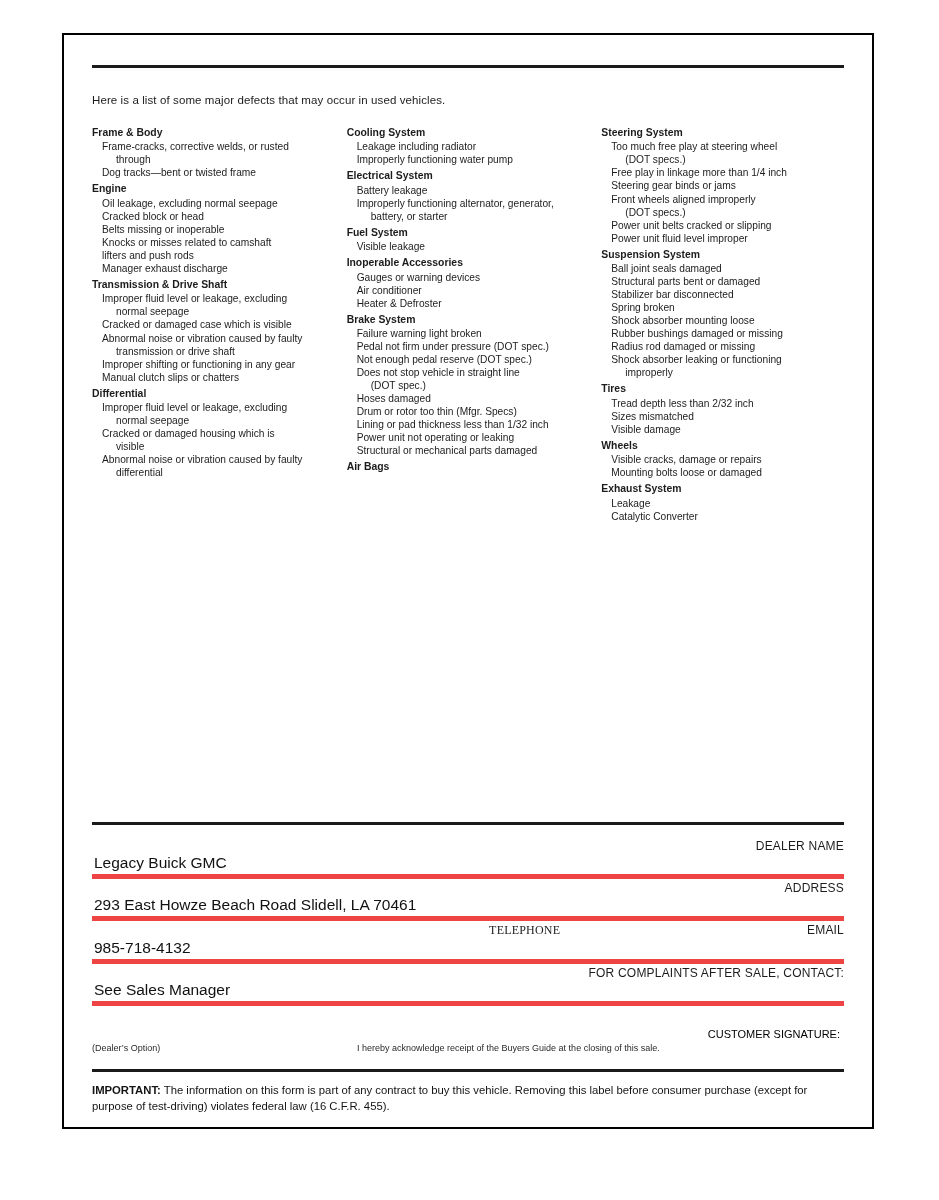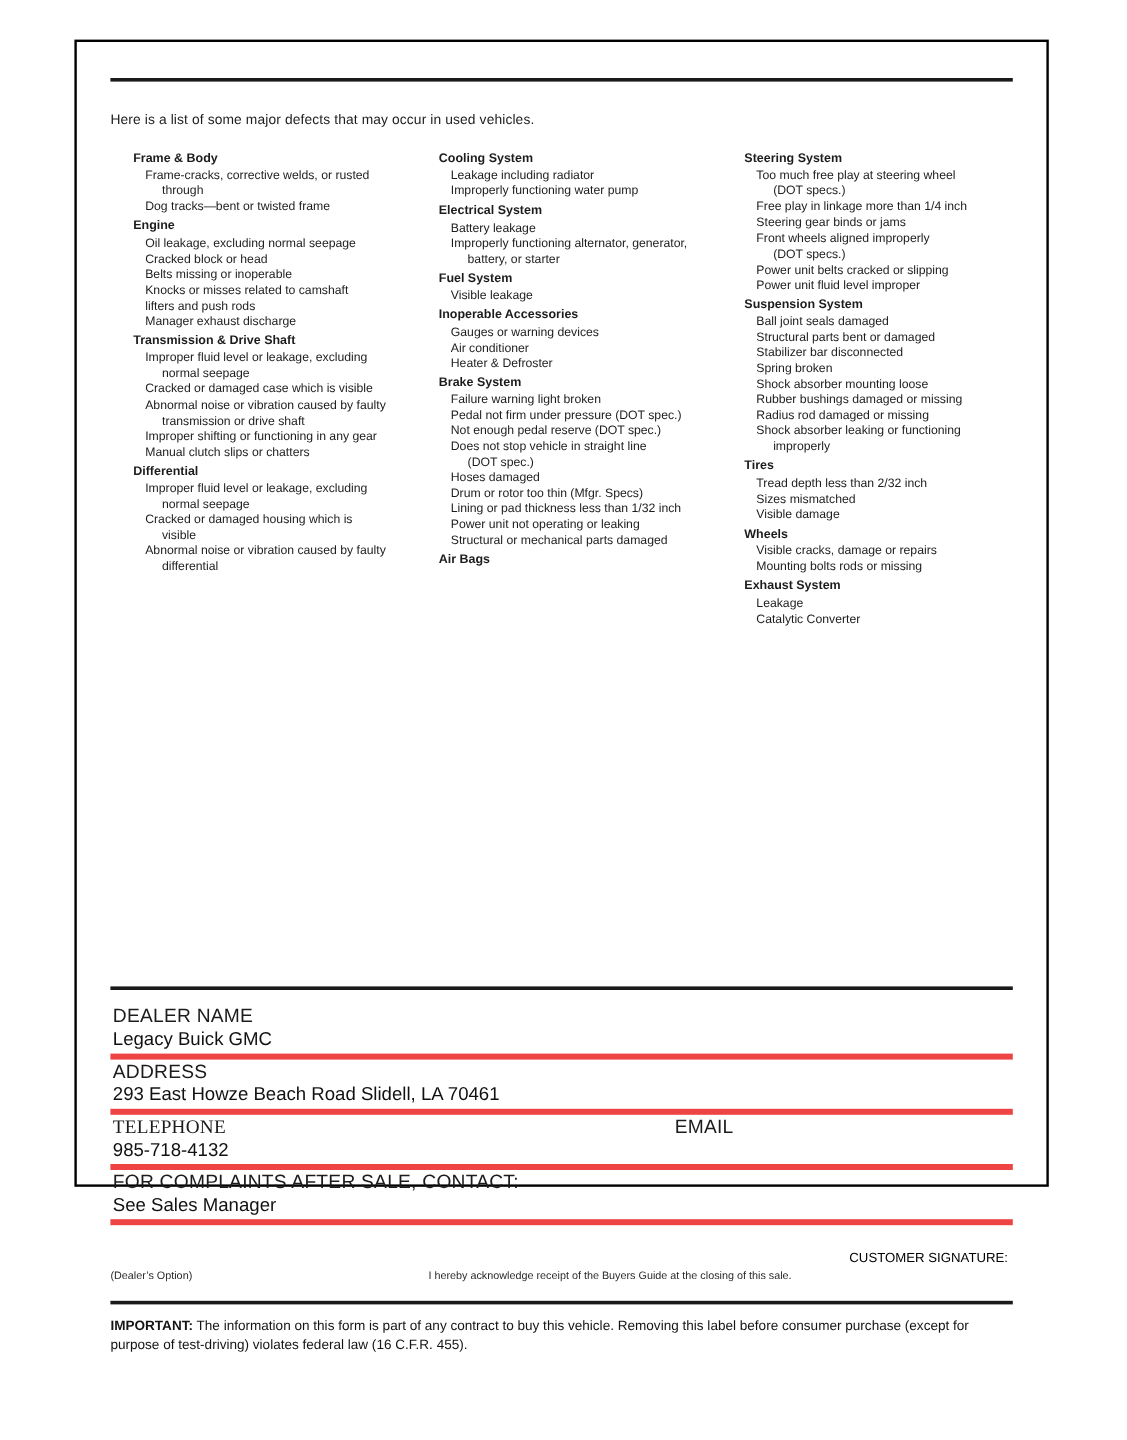--- a/index.html
+++ b/index.html
@@ -12,21 +12,21 @@
     height: 1200px;
     font-family: "Liberation Sans", sans-serif;
     color: #000000;
     overflow: hidden;
   }
   .page {
     position: absolute;
     left: 62px;
     top: 33px;
     width: 812px;
-    height: 956px;
+    height: 1096px;
     border: 2px solid #000;
     background: #fff;
     box-sizing: border-box;
   }
   .inner {
     position: absolute;
     left: 28px;
     top: 30px;
     right: 28px;
     bottom: 20px;
@@ -47,21 +47,21 @@
   }
   .col {
     font-size: 10.2px;
     line-height: 1.28;
     color: #1c1c1c;
   }
   .col-1 { width: 252px; padding-right: 8px; }
   .col-2 { width: 252px; padding-right: 8px; }
   .col-3 { width: 248px; }
 
-  .grp { margin-bottom: 3px; margin-left: 19px; }
+  .grp { margin-bottom: 3px; }
   .grp-title {
     font-weight: bold;
     font-size: 10.4px;
     margin-bottom: 1px;
   }
   .item {
     padding-left: 10px;
     text-indent: 0;
   }
   .item .cont {
@@ -76,24 +76,25 @@
   .rule-mid {
     border-top: 3px solid #1a1a1a;
     margin-top: 6px;
     margin-bottom: 14px;
   }
 
   .field {
     margin-bottom: 2px;
   }
   .field-label {
-    font-size: 16px;
+    font-size: 12px;
     color: #1c1c1c;
     letter-spacing: 0.2px;
     padding-left: 2px;
+    text-align: right;
   }
   .field-value {
     font-size: 15.5px;
     color: #111;
     padding-left: 2px;
     padding-top: 1px;
     padding-bottom: 1px;
     border-bottom: 5px solid #ef4444;
     min-height: 19px;
   }
@@ -247,21 +248,21 @@
         </div>
         <div class="grp">
           <div class="grp-title">Tires</div>
           <div class="item">Tread depth less than 2/32 inch</div>
           <div class="item">Sizes mismatched</div>
           <div class="item">Visible damage</div>
         </div>
         <div class="grp">
           <div class="grp-title">Wheels</div>
           <div class="item">Visible cracks, damage or repairs</div>
-          <div class="item">Mounting bolts rods or missing</div>
+          <div class="item">Mounting bolts loose or damaged</div>
         </div>
         <div class="grp">
           <div class="grp-title">Exhaust System</div>
           <div class="item">Leakage</div>
           <div class="item">Catalytic Converter</div>
         </div>
       </div>
 
     </div>
 

